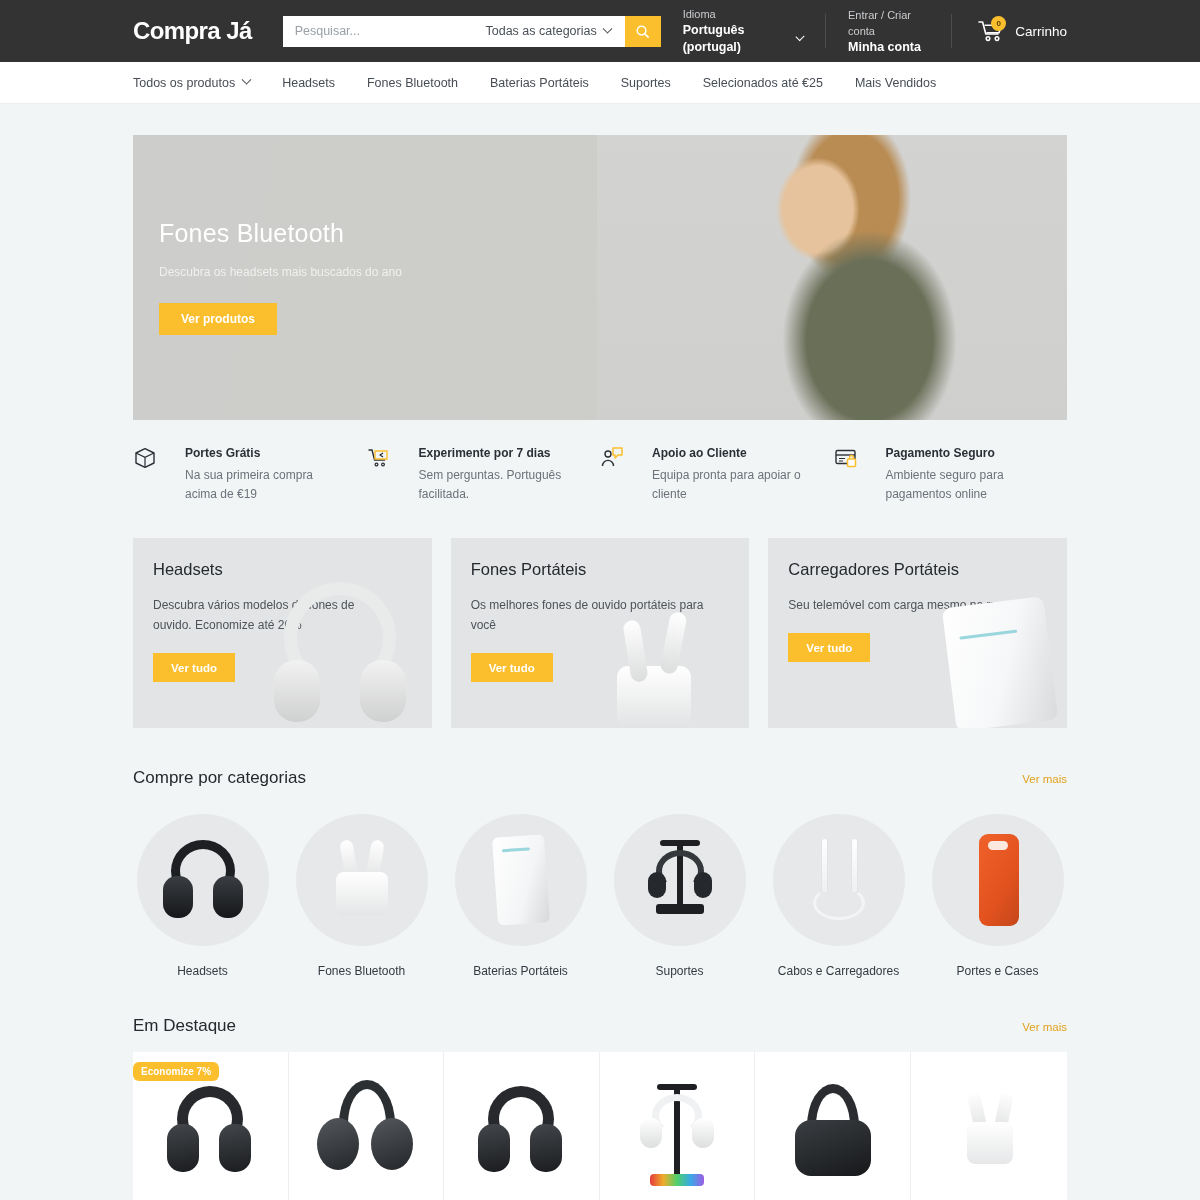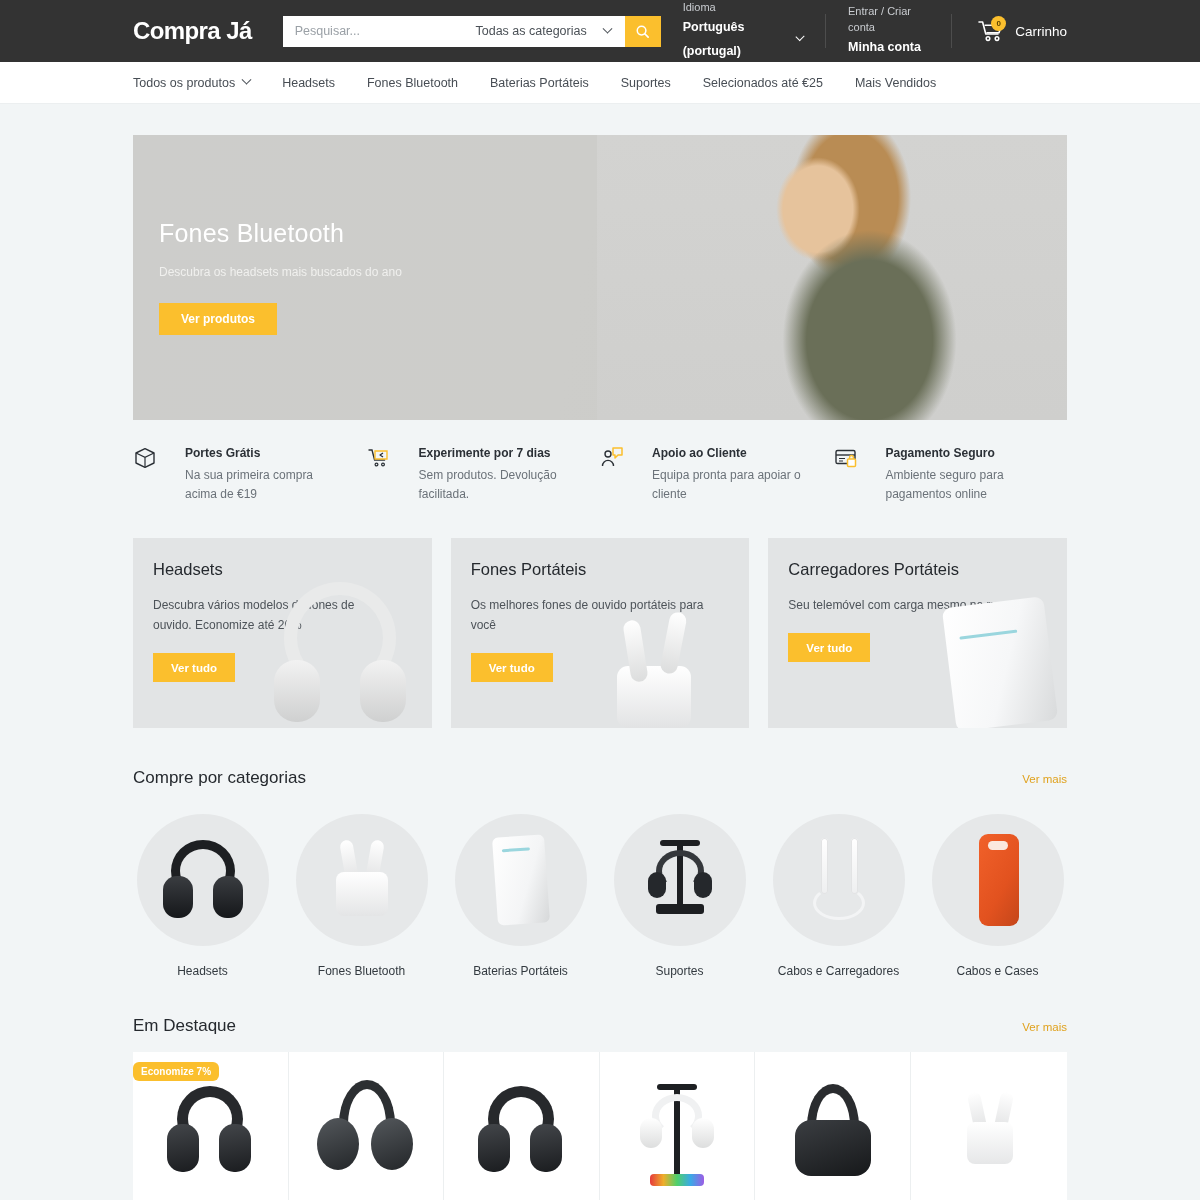--- a/index.html
+++ b/index.html
@@ -92,21 +92,21 @@
     padding: 0 12px;
     font-size: 12.5px;
     font-family: "Liberation Sans", sans-serif;
     color: #a21caf;
   }
   .searchwrap input::placeholder { color: #9aa0a6; }
   .cat-select {
     background: #ffffff;
     display: flex;
     align-items: center;
-    gap: 17px;
+    gap: 7px;
     padding: 0 14px 0 4px;
     font-size: 12.5px;
     color: #4a5056;
     cursor: pointer;
     white-space: nowrap;
   }
   .search-btn {
     width: 36px;
     background: #fbbf2d;
     display: flex;
@@ -118,21 +118,21 @@
     width: 7px; height: 7px;
     border-right: 1.6px solid currentColor;
     border-bottom: 1.6px solid currentColor;
     transform: rotate(45deg) translate(-2px,-2px);
     display: inline-block;
   }
   .hdr-right { margin-left: auto; display: flex; align-items: center; }
   .hdr-block { padding: 0 22px; cursor: pointer; }
   .hdr-block .small { font-size: 11px; color: #c9ccd0; line-height: 16px; }
   .hdr-block .strong {
-    font-size: 12.5px; color: #ffffff; font-weight: bold; line-height: 24px;
+    font-size: 12.5px; color: #ffffff; font-weight: bold; line-height: 17px;
     display: flex; align-items: center; gap: 7px;
   }
   .vdiv { width: 1px; height: 34px; background: #4d4d4d; }
   .cart {
     display: flex; align-items: center; gap: 11px; padding-left: 26px; cursor: pointer;
   }
   .cart-ico { position: relative; width: 26px; height: 22px; }
   .cart-badge {
     position: absolute; right: -2px; top: -4px;
     width: 15px; height: 15px; border-radius: 50%;
@@ -547,21 +547,21 @@
         <svg width="24" height="24" viewBox="0 0 24 24">
           <path d="M2 4h3l2.6 10h10" fill="none" stroke="#2b3036" stroke-width="1.4" stroke-linecap="round"></path>
           <path d="M8 5h12v8H8z" fill="none" stroke="#fbbf2d" stroke-width="1.4"></path>
           <path d="M16 7l-3 2 3 2" fill="none" stroke="#2b3036" stroke-width="1.3" stroke-linejoin="round"></path>
           <circle cx="9.5" cy="18.5" r="1.4" fill="none" stroke="#2b3036" stroke-width="1.2"></circle>
           <circle cx="16" cy="18.5" r="1.4" fill="none" stroke="#2b3036" stroke-width="1.2"></circle>
         </svg>
       </div>
       <div>
         <div class="b-title">Experimente por 7 dias</div>
-        <div class="b-desc">Sem produtos. Devolução facilitada.</div>
+        <div class="b-desc">Sem perguntas. Português facilitada.</div>
       </div>
     </div>
 
     <div class="benefit">
       <div class="ico">
         <svg width="24" height="24" viewBox="0 0 24 24">
           <circle cx="8" cy="8" r="3" fill="none" stroke="#2b3036" stroke-width="1.4"></circle>
           <path d="M2.5 20c0-3.3 2.5-5.6 5.5-5.6s5.5 2.3 5.5 5.6" fill="none" stroke="#2b3036" stroke-width="1.4"></path>
           <path d="M13 2h9v7h-4l-3 3V9h-2z" fill="none" stroke="#fbbf2d" stroke-width="1.5" stroke-linejoin="round"></path>
         </svg>
@@ -673,21 +673,21 @@
           <div class="art-cab-b"></div>
           <div class="art-cab-loop"></div>
       </div>
       <div class="cat-label">Cabos e Carregadores</div>
     </div>
 
     <div class="cat-item">
       <div class="cat-circle">
         <div class="art-case"></div>
       </div>
-      <div class="cat-label">Cabos e Cases</div>
+      <div class="cat-label">Portes e Cases</div>
     </div>
   </div>
 
   <div class="section-head" style="top:1016px;">
     <div class="section-title">Em Destaque</div>
     <div class="see-more">Ver mais</div>
   </div>
 
   <div class="prod-row" style="top:1052px;">
 

